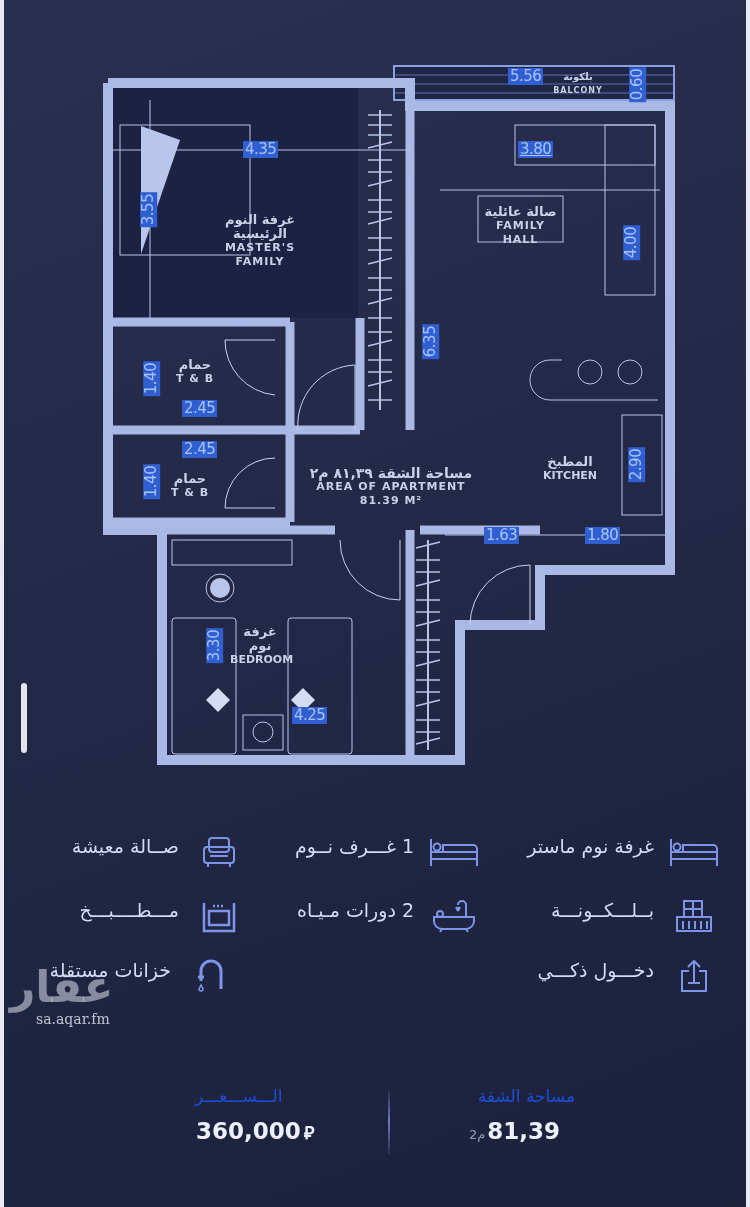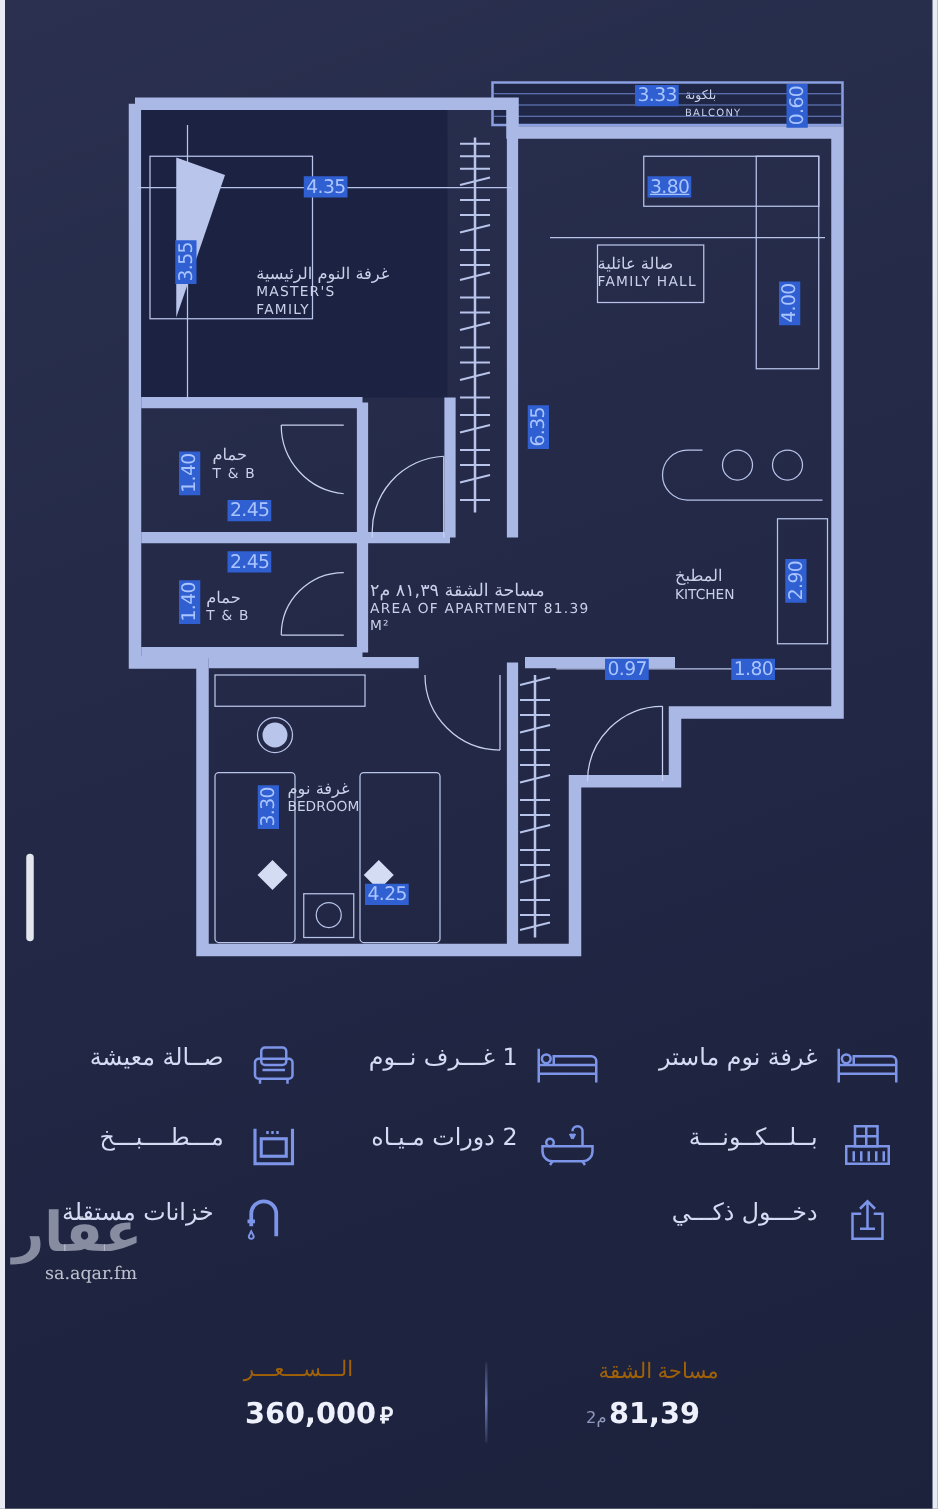--- a/index.html
+++ b/index.html
@@ -4,29 +4,29 @@
 <style>
   html,body{margin:0;padding:0;}
   body{width:750px;height:1207px;overflow:hidden;position:relative;
        background:linear-gradient(160deg,#2b3050 0%,#242a48 35%,#1f2541 70%,#1c223c 100%);
        font-family:"DejaVu Sans",sans-serif;color:#c9d3f0;}
   .edge{position:absolute;top:0;width:4px;height:1207px;background:#e8ebf3;}
   .scrollbar{position:absolute;left:21px;top:683px;width:6px;height:70px;border-radius:3px;background:#e4e6ee;}
   .plan{position:absolute;left:0;top:0;width:750px;height:780px;}
   .dim{position:absolute;background:#2f5fd0;color:#aac4ff;font-family:"DejaVu Sans",sans-serif;font-size:15px;line-height:17px;padding:0 2px;letter-spacing:-0.5px;}
   .dim.v{transform:rotate(-90deg);transform-origin:center;}
-  .rlabel{position:absolute;text-align:left;color:#c9d0e8;font-size:11px;line-height:14px;}
+  .rlabel{position:absolute;text-align:center;color:#c9d0e8;font-size:11px;line-height:14px;font-weight:bold;}
   .rlabel .ar{font-size:13px;display:block;direction:rtl;}
   .rlabel .en{font-size:11px;letter-spacing:1px;display:block;}
   .features{position:absolute;left:30px;top:835px;width:690px;}
   .frow{position:absolute;width:690px;height:40px;}
   .feat{position:absolute;height:40px;display:flex;align-items:flex-start;direction:rtl;}
   .feat .icon{width:52px;height:34px;display:flex;align-items:center;justify-content:center;}
   .feat .txt{font-size:19px;color:#d4dbf3;margin-right:14px;white-space:nowrap;letter-spacing:2px;}
-  .stat-label{position:absolute;font-size:17px;color:#a16207;direction:rtl;letter-spacing:3px;}
+  .stat-label{position:absolute;font-size:17px;color:#1d4ed8;direction:rtl;letter-spacing:3px;}
   .stat-value{position:absolute;font-size:23px;font-weight:bold;color:#eef1fb;}
   .divider{position:absolute;left:388px;top:1090px;width:2px;height:64px;background:linear-gradient(#2a3050,#6b7bb8,#2a3050);}
   .watermark{position:absolute;left:10px;top:965px;}
   .watermark .logo{font-size:44px;font-weight:bold;color:rgba(220,225,240,0.55);direction:rtl;line-height:44px;}
   .watermark .url{font-family:"DejaVu Serif",serif;font-size:14px;color:rgba(230,232,240,0.8);margin-top:2px;margin-left:26px;}
 </style>
 </head>
 <body>
 
 <div class="edge" style="left:0"></div>
@@ -112,33 +112,33 @@
       <circle cx="220" cy="588" r="14"></circle>
     </g>
     <circle cx="220" cy="588" r="10" fill="#b9c5ea" stroke="none"></circle>
     <g fill="#d4dcf3" stroke="none">
       <polygon points="218,688 230,700 218,712 206,700"></polygon>
       <polygon points="303,688 315,700 303,712 291,700"></polygon>
     </g>
   </g>
 </svg>
 
-<div class="dim" style="left:508px;top:68px;">3.33</div>
+<div class="dim" style="left:508px;top:68px;">5.56</div>
 <div class="dim v" style="left:620px;top:76px;">0.60</div>
 <div class="dim" style="left:243px;top:141px;">4.35</div>
 <div class="dim v" style="left:131px;top:201px;">3.55</div>
 <div class="dim" style="left:518px;top:141px;text-decoration:underline;">3.80</div>
 <div class="dim v" style="left:614px;top:234px;">4.00</div>
 <div class="dim v" style="left:413px;top:333px;">6.35</div>
 <div class="dim v" style="left:134px;top:370px;">1.40</div>
 <div class="dim" style="left:182px;top:400px;">2.45</div>
 <div class="dim" style="left:182px;top:441px;">2.45</div>
 <div class="dim v" style="left:134px;top:473px;">1.40</div>
 <div class="dim v" style="left:619px;top:456px;">2.90</div>
-<div class="dim" style="left:484px;top:527px;">0.97</div>
+<div class="dim" style="left:484px;top:527px;">1.63</div>
 <div class="dim" style="left:585px;top:527px;">1.80</div>
 <div class="dim v" style="left:197px;top:637px;">3.30</div>
 <div class="dim" style="left:292px;top:707px;">4.25</div>
 
 <div class="rlabel" style="left:548px;top:70px;width:60px;">
   <span class="ar" style="font-size:10px">بلكونة</span>
   <span class="en" style="font-size:8px">BALCONY</span>
 </div>
 <div class="rlabel" style="left:205px;top:213px;width:110px;">
   <span class="ar">غرفة النوم الرئيسية</span>
@@ -264,21 +264,21 @@
       <span class="txt">خزانات مستقلة</span>
     </div>
   </div>
 </div>
 
 <div class="watermark">
   <div class="logo">عقار</div>
   <div class="url">sa.aqar.fm</div>
 </div>
 
-<div class="stat-label" style="right:175px;top:1086px;font-family:Liberation Serif, serif;">مساحة الشقة</div>
+<div class="stat-label" style="right:175px;top:1086px;">مساحة الشقة</div>
 <div style="position:absolute;right:190px;top:1118px;display:flex;align-items:baseline;">
   <span style="font-size:13px;color:#8e98bd;margin-right:2px;">م2</span>
   <span class="stat-value" style="position:static;">81,39</span>
 </div>
 <div class="divider"></div>
 <div class="stat-label" style="left:195px;top:1086px;">الـــســـعـــر</div>
 <div style="position:absolute;left:196px;top:1118px;display:flex;align-items:baseline;">
   <span class="stat-value" style="position:static;">360,000</span>
   <span style="font-size:18px;color:#eef1fb;margin-left:3px;font-weight:bold;">⃁</span>
 </div>

